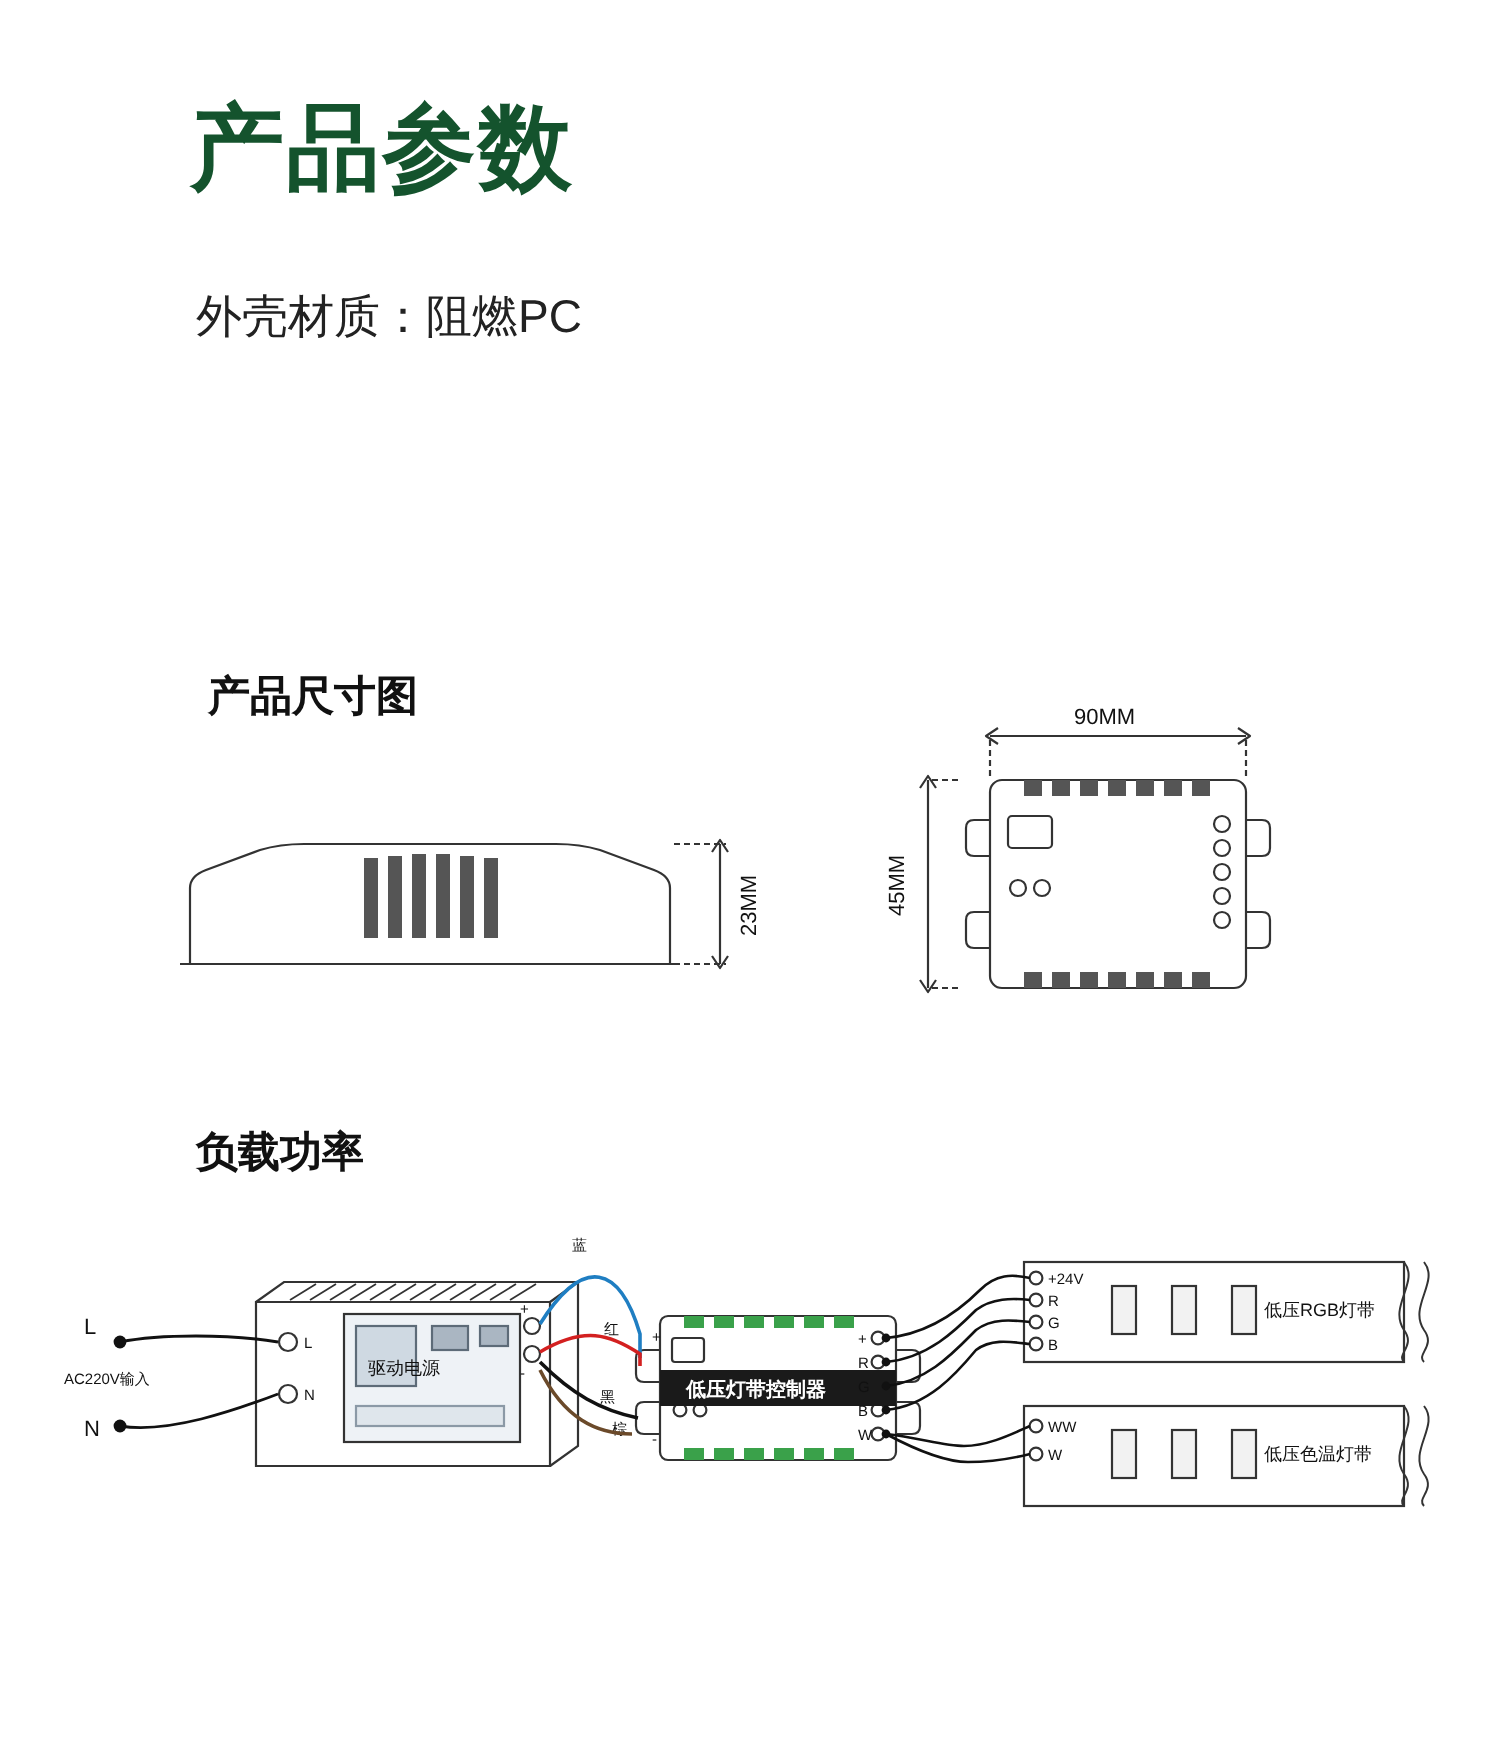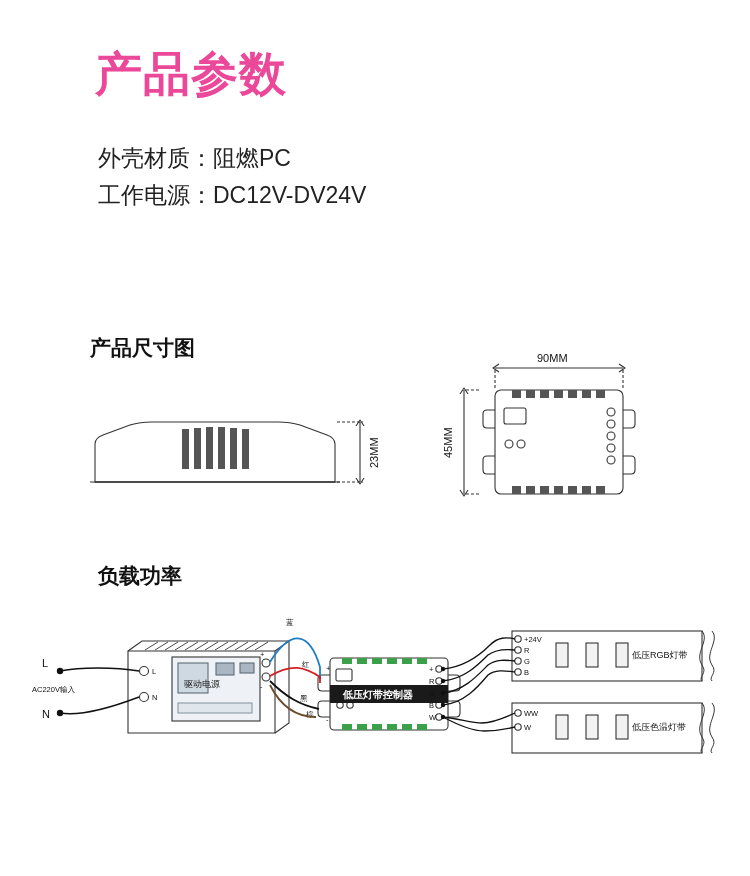--- a/index.html
+++ b/index.html
@@ -15,38 +15,38 @@
     color: #1a1a1a;
     overflow: hidden;
   }
   .page-title {
     position: absolute;
     left: 95px;
     top: 43px;
     font-size: 47px;
     font-weight: bold;
     letter-spacing: 1px;
-    color: #ec4899;
+    color: #14532d;
   }
   .spec-list {
     position: absolute;
     left: 98px;
     top: 140px;
     font-size: 23px;
     line-height: 37px;
     color: #222;
   }
   .spec-row { white-space: nowrap; }
   .section-heading {
     position: absolute;
     font-size: 21px;
     font-weight: bold;
     color: #111;
   }
-  #heading-dim { left: 90px; top: 334px; }
+  #heading-dim { left: 104px; top: 334px; }
   #heading-wire { left: 98px; top: 562px; }
 
   .diagram-dim {
     position: absolute;
     left: 60px;
     top: 352px;
     width: 640px;
     height: 170px;
   }
   .diagram-wire {
@@ -80,23 +80,20 @@
   }
 </style>
 </head>
 <body>
 
 <div class="page-title">产品参数</div>
 
 <div class="spec-list">
   <div class="spec-row">
     <span>外壳材质：</span><span>阻燃PC</span>
-  </div>
-  <div class="spec-row">
-    <span>工作电源：</span><span>DC12V-DV24V</span>
   </div>
 </div>
 
 <div class="section-heading" id="heading-dim">产品尺寸图</div>
 <div class="section-heading" id="heading-wire">负载功率</div>
 
 <div class="diagram-dim">
 <svg width="640" height="170" viewBox="0 0 640 170" xmlns="http://www.w3.org/2000/svg">
   <g fill="none" stroke="#333" stroke-width="1.1">
 

